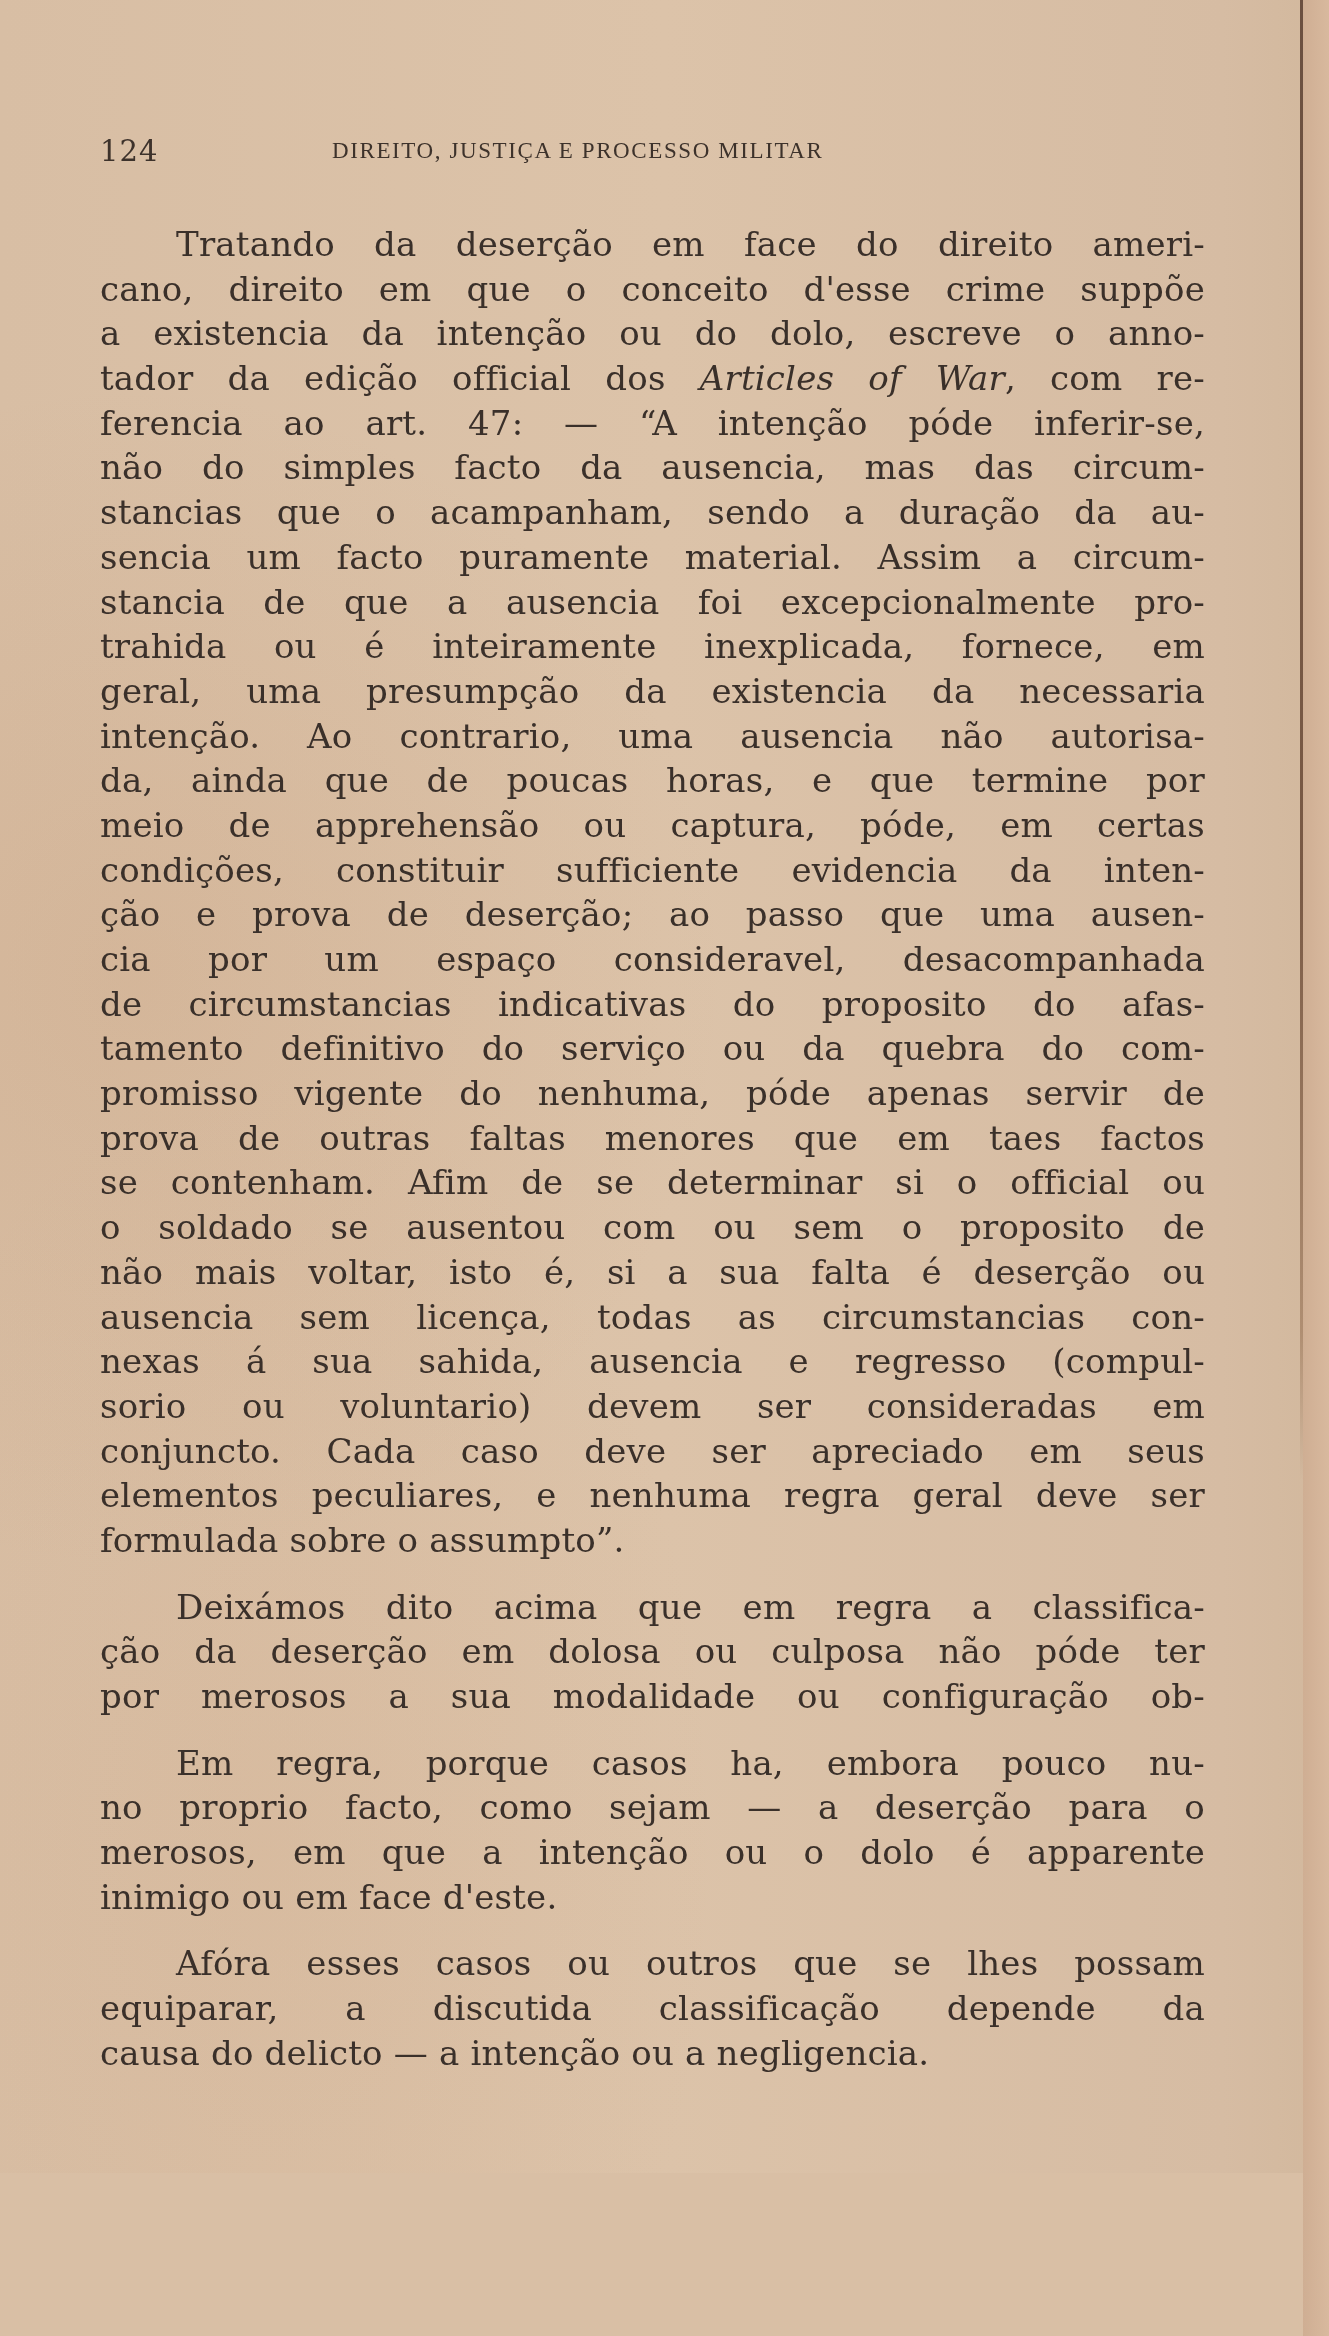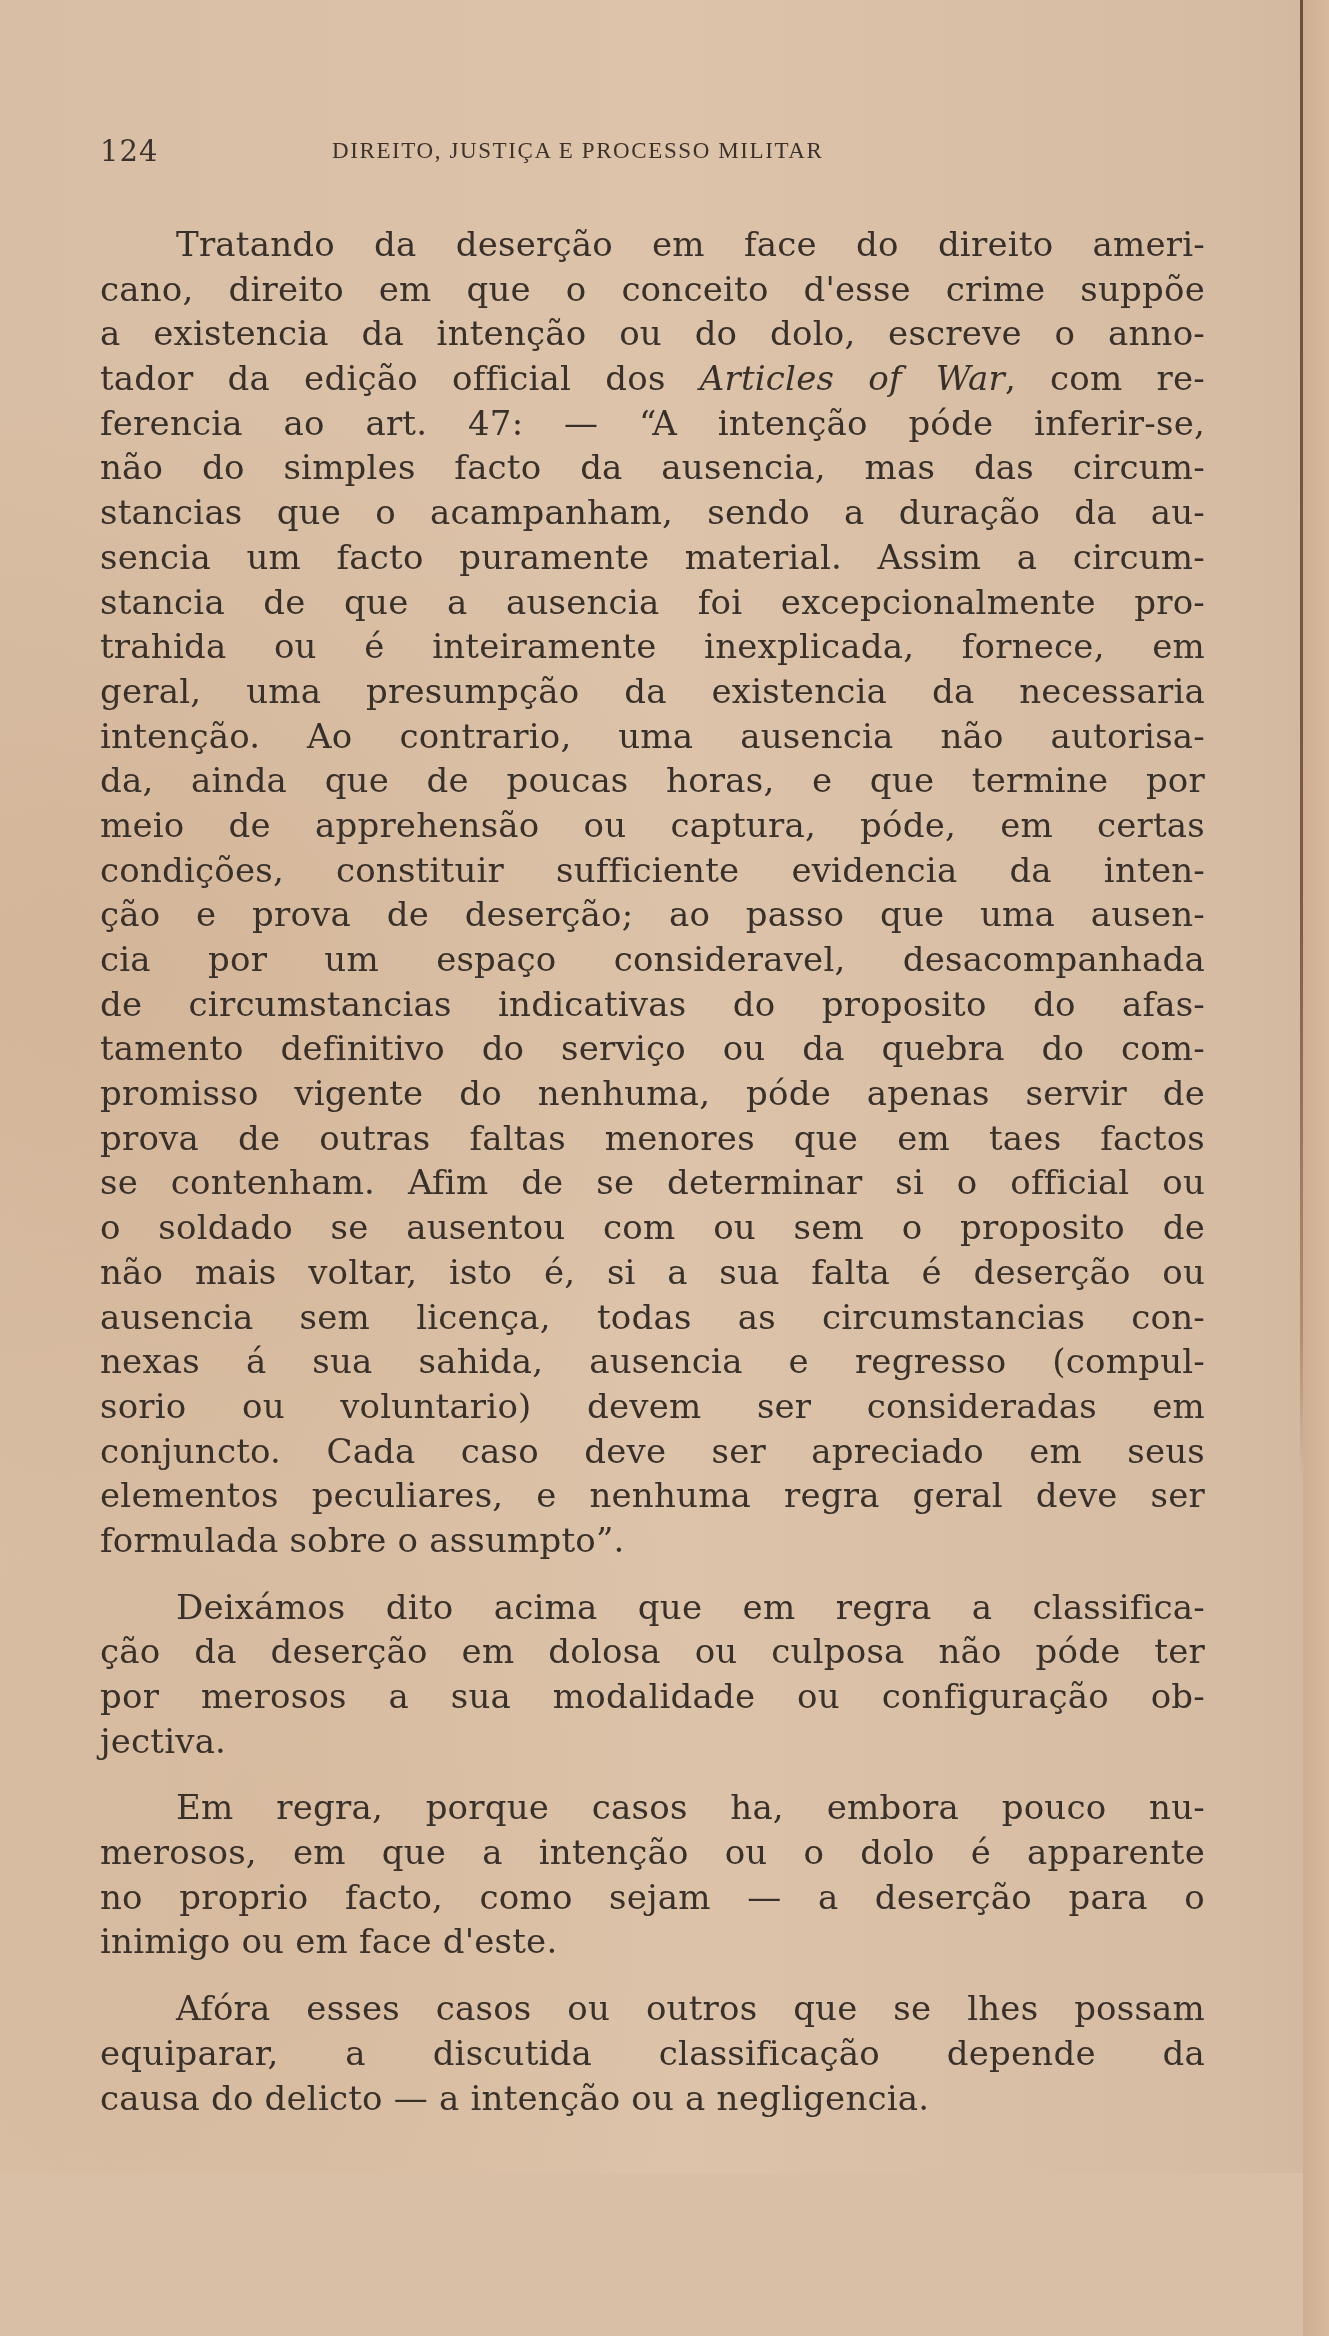--- a/index.html
+++ b/index.html
@@ -142,29 +142,28 @@
       <span class="line">elementos peculiares, e nenhuma regra geral deve ser</span>
       <span class="line last">formulada sobre o assumpto”.</span>
     </div>
 
     <div class="para-gap"></div>
 
     <div>
       <span class="line indent">Deixámos dito acima que em regra a classifica-</span>
       <span class="line">ção da deserção em dolosa ou culposa não póde ter</span>
       <span class="line">por merosos a sua modalidade ou configuração ob-</span>
-      <span class="line last">jectiva.</span>
     </div>
 
     <div class="para-gap"></div>
 
     <div>
       <span class="line indent">Em regra, porque casos ha, embora pouco nu-</span>
+      <span class="line">no proprio facto, como sejam — a deserção para o</span>
       <span class="line">merosos, em que a intenção ou o dolo é apparente</span>
-      <span class="line">no proprio facto, como sejam — a deserção para o</span>
       <span class="line last">inimigo ou em face d'este.</span>
     </div>
 
     <div class="para-gap"></div>
 
     <div>
       <span class="line indent">Afóra esses casos ou outros que se lhes possam</span>
       <span class="line">equiparar, a discutida classificação depende da</span>
       <span class="line last">causa do delicto — a intenção ou a negligencia.</span>
     </div>

